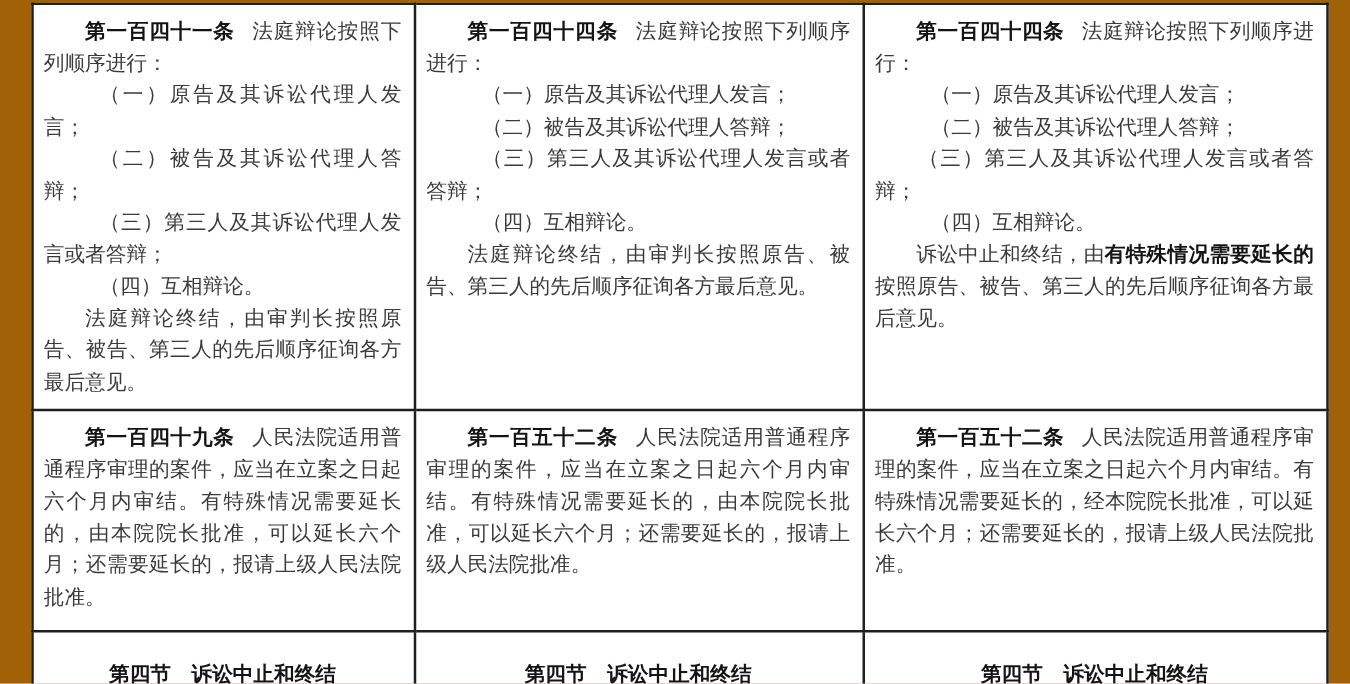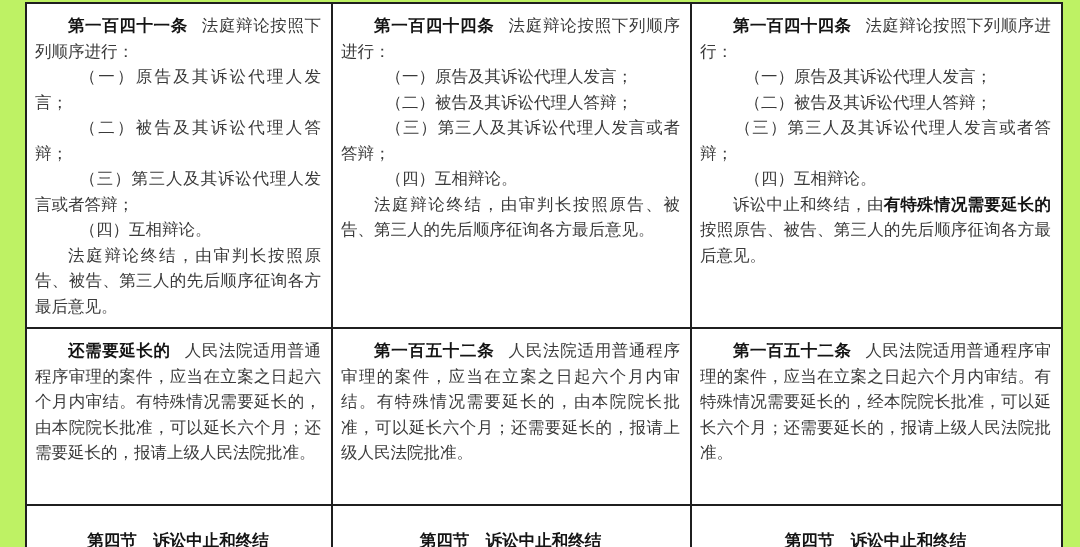--- a/index.html
+++ b/index.html
@@ -4,21 +4,21 @@
 <style>
   html, body {
     margin: 0;
     padding: 0;
     background: #ffffff;
   }
   .page {
     position: relative;
     width: 1080px;
     height: 547px;
-    background: #bef264;
+    background: #a16207;
     font-family: "Liberation Sans", sans-serif;
     overflow: hidden;
   }
   table.law-table {
     position: absolute;
     left: 25px;
     top: 2px;
     border-collapse: collapse;
     table-layout: fixed;
     background: #ffffff;
@@ -88,21 +88,21 @@
         <p class="item">（一）原告及其诉讼代理人发言；</p>
         <p class="item">（二）被告及其诉讼代理人答辩；</p>
         <p class="item item-tight">（三）第三人及其诉讼代理人发言或者答辩；</p>
         <p class="item">（四）互相辩论。</p>
         <p class="para"><span>诉讼中止和终结，由</span><b class="inline-bold">有特殊情况需要延长的</b><span>按照原告、被告、第三人的先后顺序征询各方最后意见。</span></p>
       </td>
     </tr>
 
     <tr class="row-period">
       <td class="c1">
-        <p class="para"><b class="article-no">还需要延长的</b><span>人民法院适用普通程序审理的案件，应当在立案之日起六个月内审结。有特殊情况需要延长的，由本院院长批准，可以延长六个月；还需要延长的，报请上级人民法院批准。</span></p>
+        <p class="para"><b class="article-no">第一百四十九条</b><span>人民法院适用普通程序审理的案件，应当在立案之日起六个月内审结。有特殊情况需要延长的，由本院院长批准，可以延长六个月；还需要延长的，报请上级人民法院批准。</span></p>
       </td>
       <td class="c2">
         <p class="para"><b class="article-no">第一百五十二条</b><span>人民法院适用普通程序审理的案件，应当在立案之日起六个月内审结。有特殊情况需要延长的，由本院院长批准，可以延长六个月；还需要延长的，报请上级人民法院批准。</span></p>
       </td>
       <td class="c3">
         <p class="para"><b class="article-no">第一百五十二条</b><span>人民法院适用普通程序审理的案件，应当在立案之日起六个月内审结。有特殊情况需要延长的，经本院院长批准，可以延长六个月；还需要延长的，报请上级人民法院批准。</span></p>
       </td>
     </tr>
 
     <tr class="row-section">

